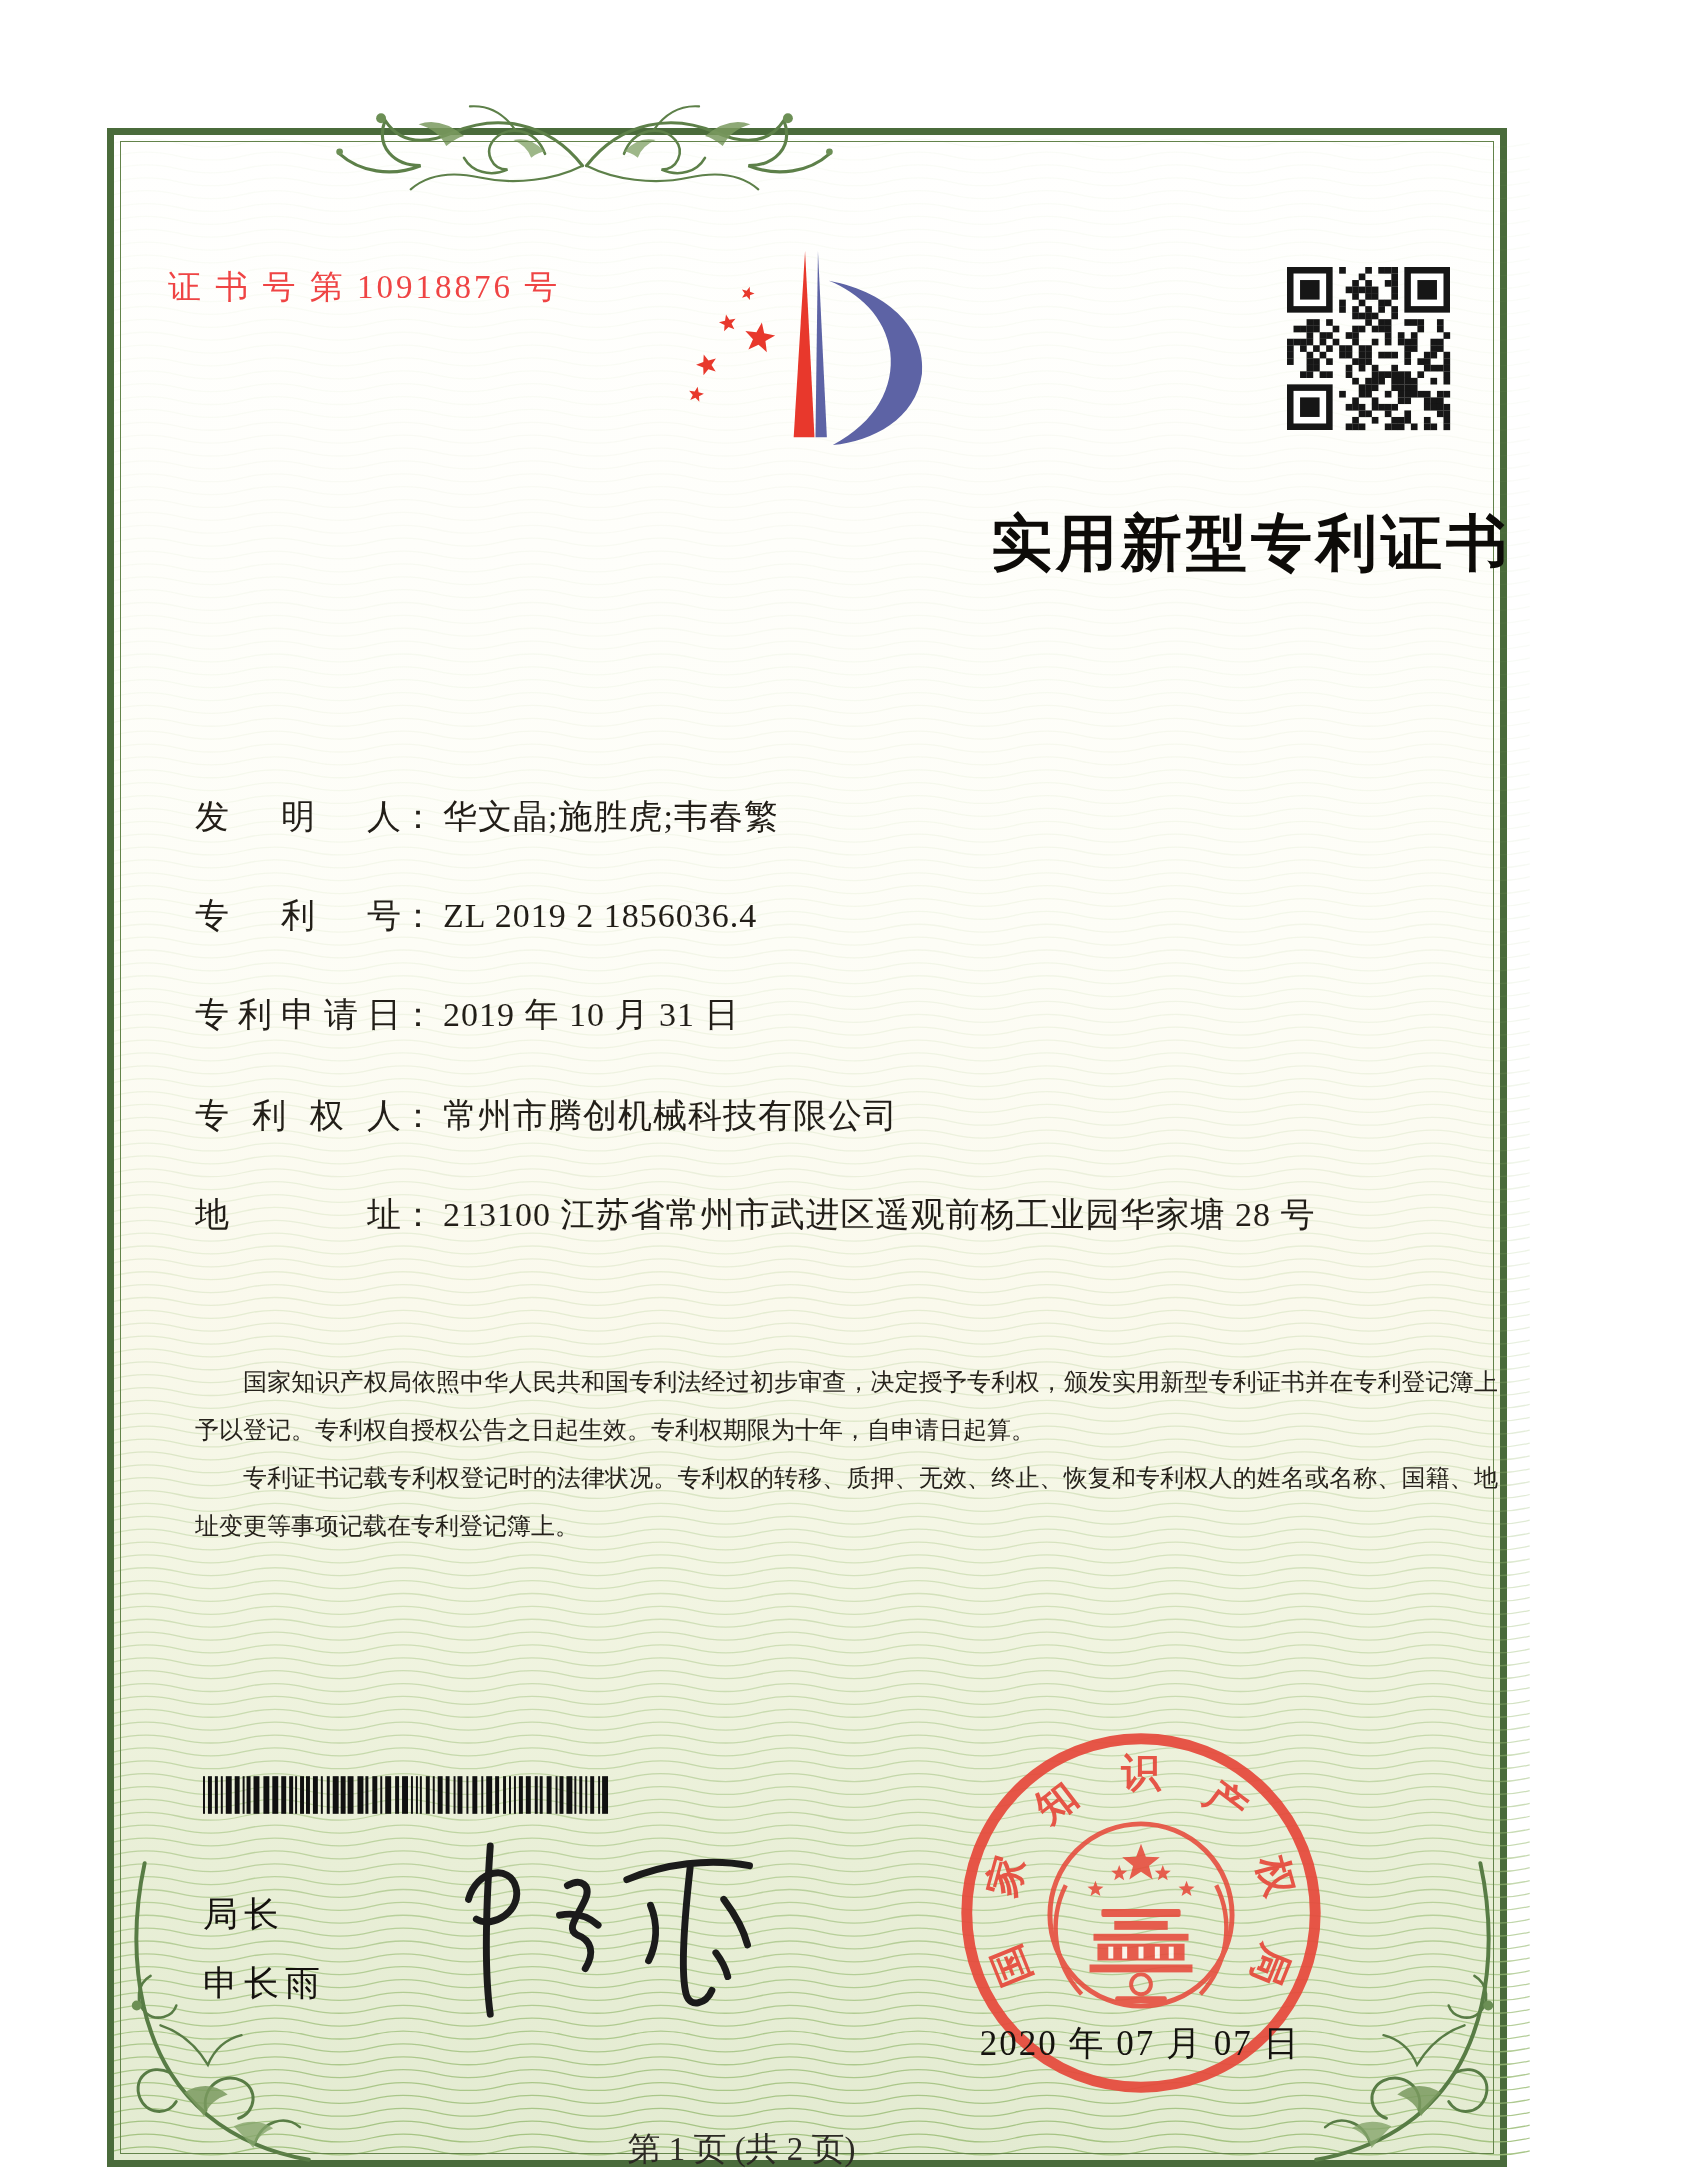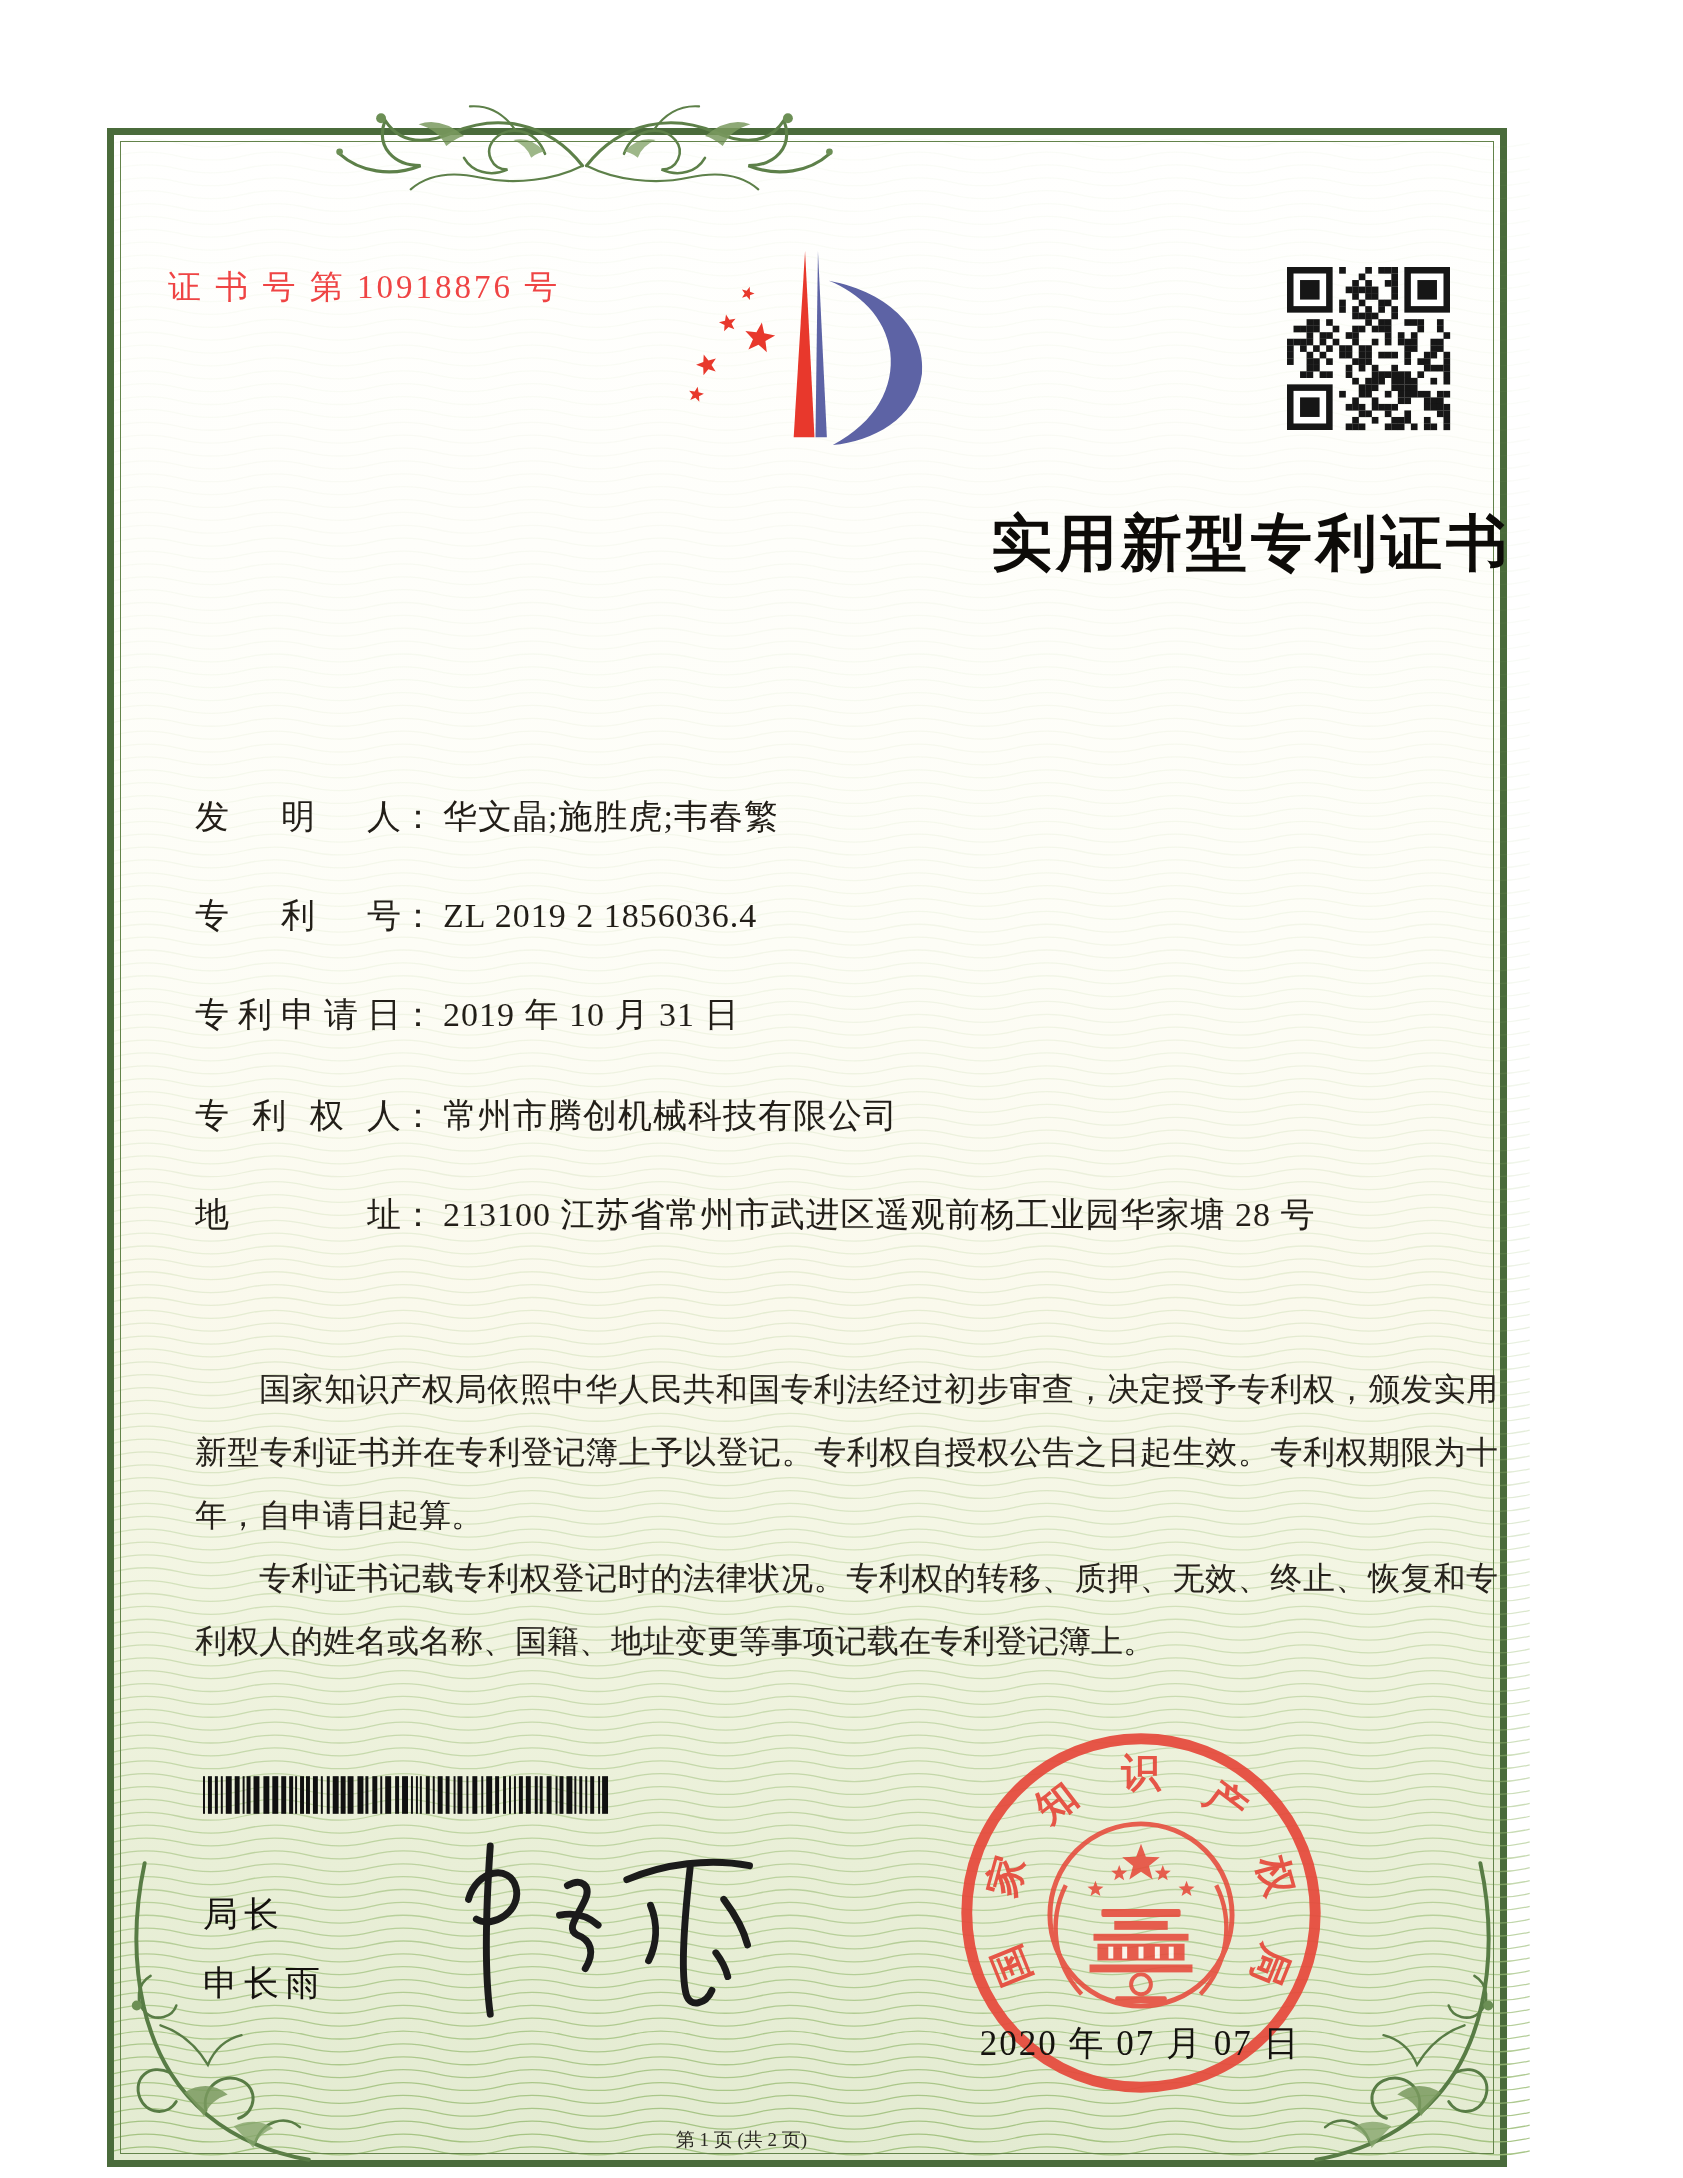--- a/index.html
+++ b/index.html
@@ -21,30 +21,30 @@
   #waves{position:absolute;left:0;top:0;z-index:0;}
   
   #cert-number{left:168px;top:265px;font-size:33px;letter-spacing:3px;color:#ef4444;z-index:4;}
   #title{left:111px;top:503px;width:1400px;text-align:right;font-size:61px;font-weight:bold;
          letter-spacing:4px;color:#0d0b08;z-index:4;}
   .frow{position:absolute;left:195px;height:48px;font-size:34px;white-space:nowrap;z-index:4;}
   .flabel{display:inline-block;width:206px;text-align:justify;text-align-last:justify;vertical-align:top;}
   .fcolon{display:inline-block;margin-right:8px;}
   .fvalue{letter-spacing:1px;}
   .grant2{position:absolute;left:559px;top:0;}
-  #paragraphs{left:195px;top:1358px;width:1303px;font-size:32px;line-height:63px;
+  #paragraphs{left:195px;top:1358px;width:1303px;font-size:24px;line-height:48px;
               text-align:justify;color:#26221c;z-index:4;}
   #paragraphs p{margin:0;text-indent:2em;}
   #sig-title,#sig-name{left:203px;font-size:35px;font-family:"Liberation Sans","DejaVu Sans",sans-serif;
               color:#14110e;z-index:4;letter-spacing:6px;}
   #sig-title{top:1891px;}
   #sig-name{top:1960px;}
   #seal-date{left:965px;top:2020px;width:350px;text-align:center;font-size:35px;color:#15130f;
              letter-spacing:2px;z-index:6;}
-  #footer{left:195px;top:2127px;width:1093px;text-align:center;font-size:19px;color:#2c2a24;z-index:4;}
+  #footer{left:195px;top:2127px;width:1093px;text-align:center;font-size:33px;color:#2c2a24;z-index:4;}
   svg{overflow:visible;}
   .z4{z-index:4;} .z5{z-index:5;} .z2{z-index:2;}
 </style>
 </head>
 <body>
 
 <div class="abs" style="left:0;top:0;width:1683px;height:2178px;">
 
   <div id="frame" class="abs">
     <svg id="waves" width="1386" height="2026" viewBox="0 0 1400 2046">

